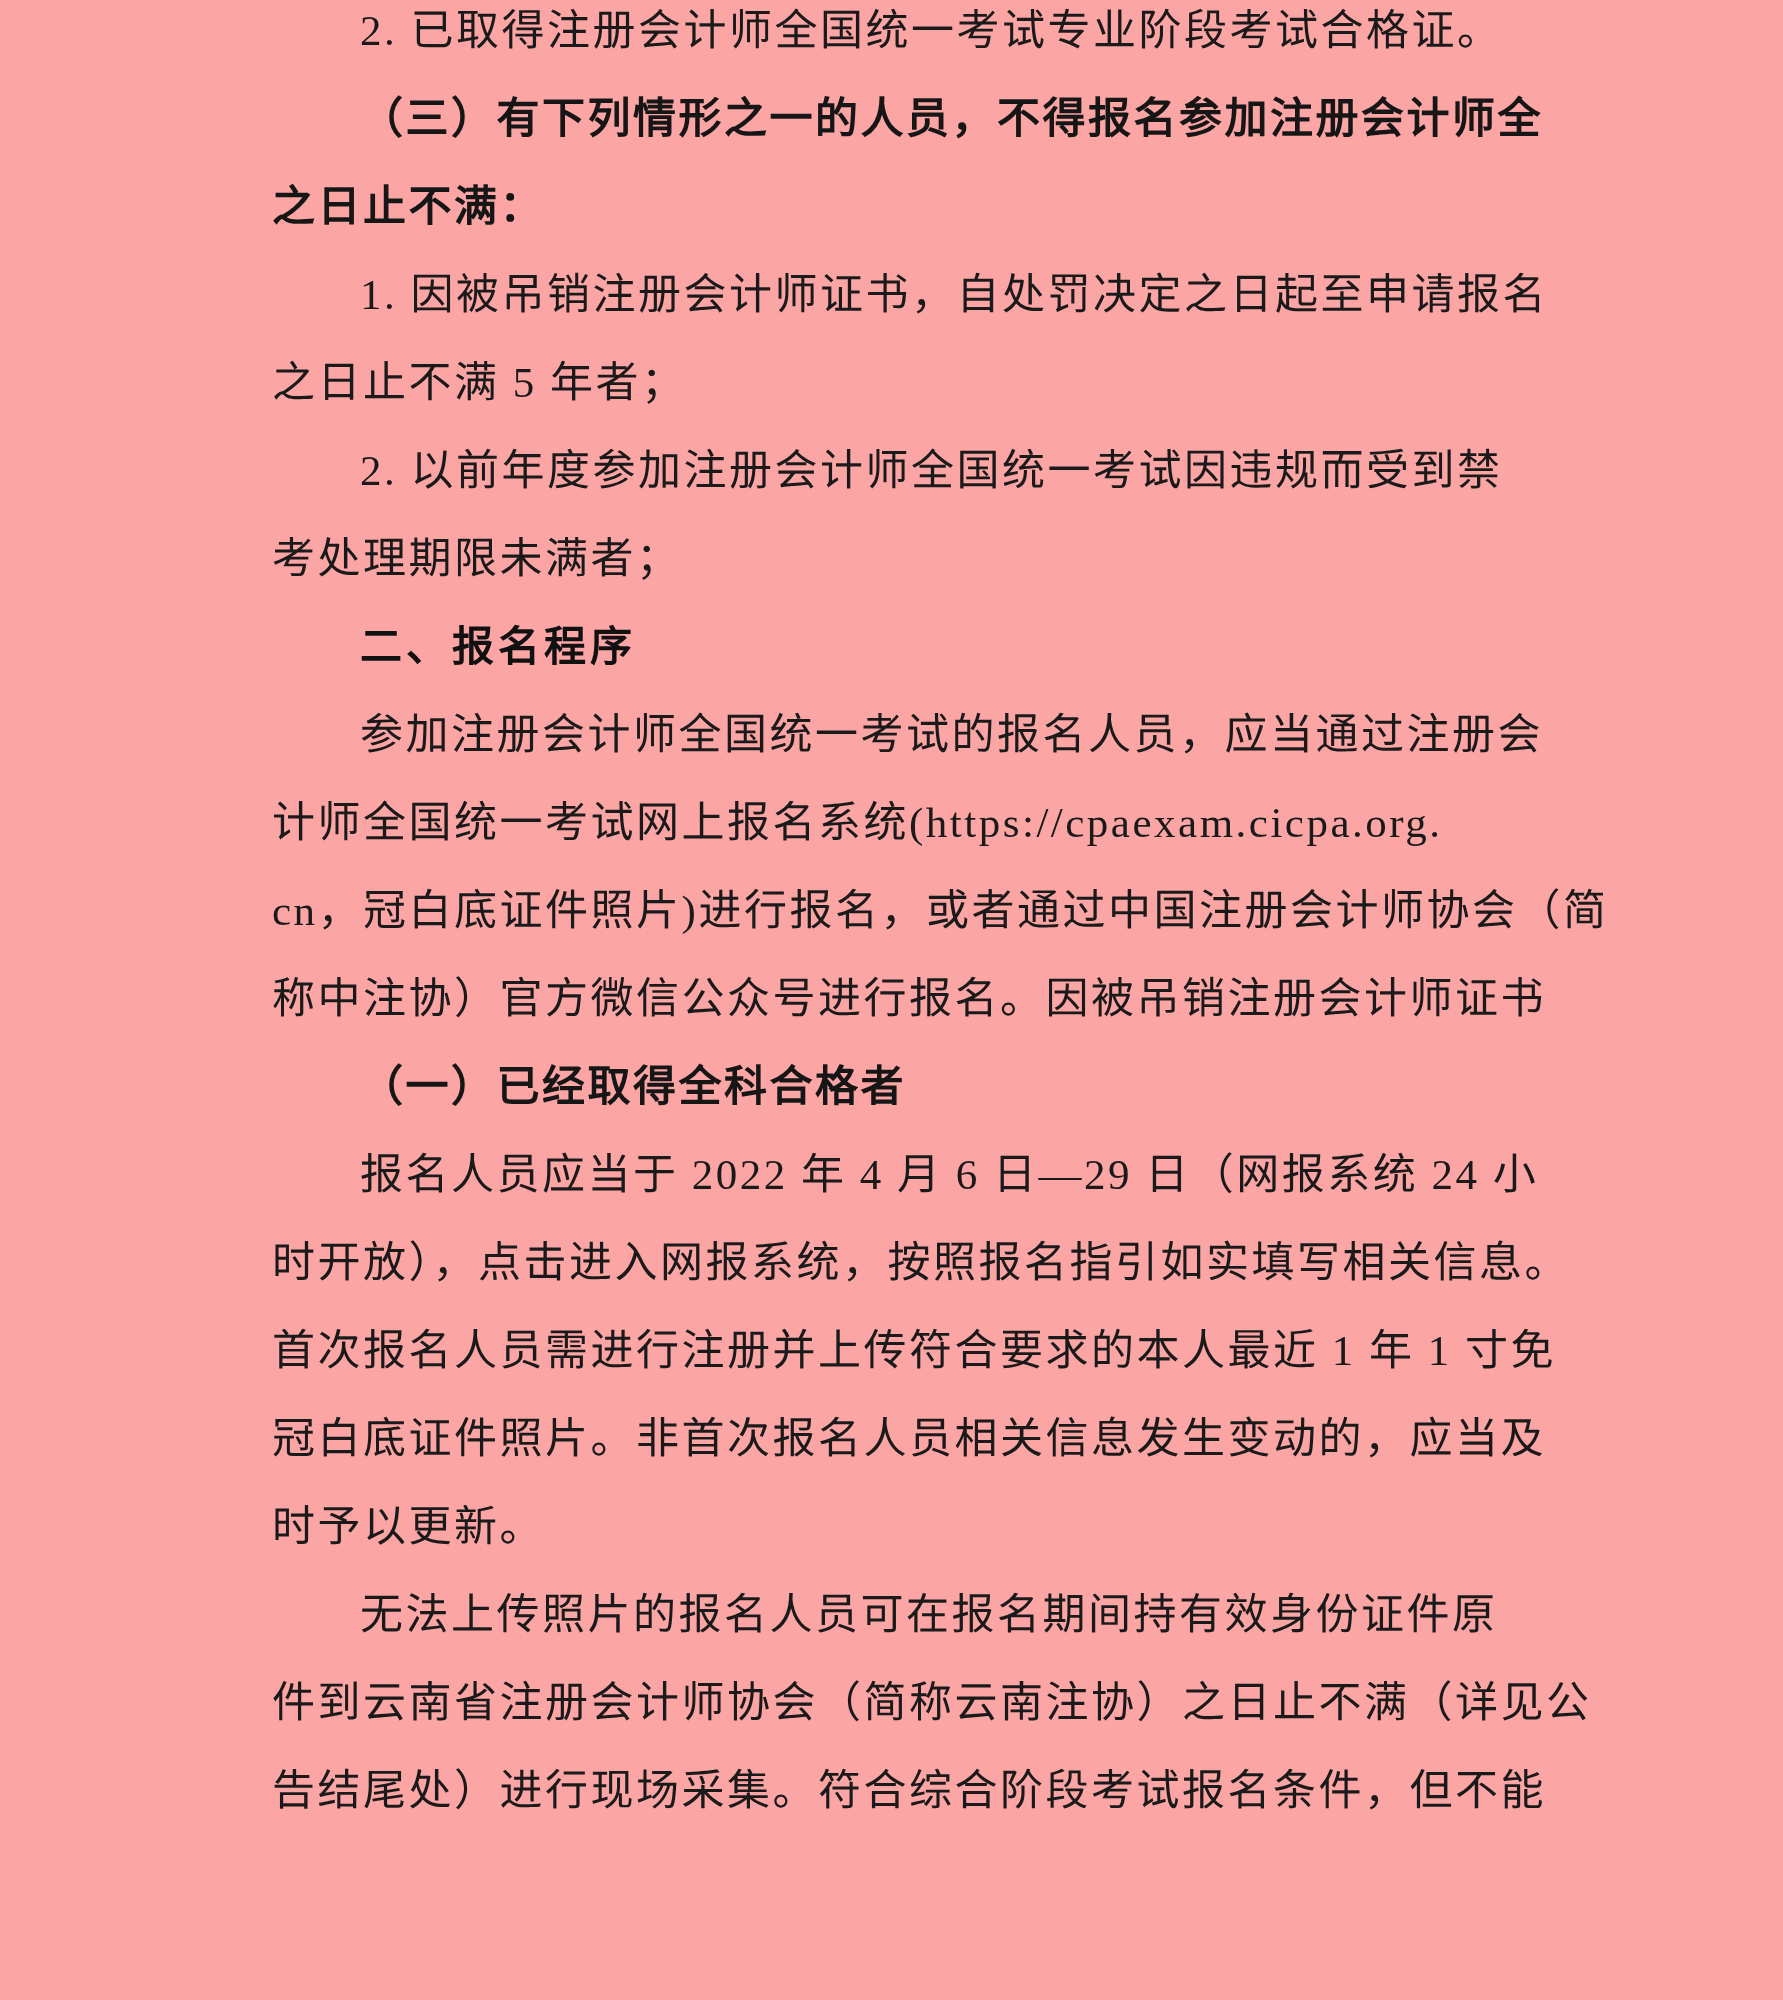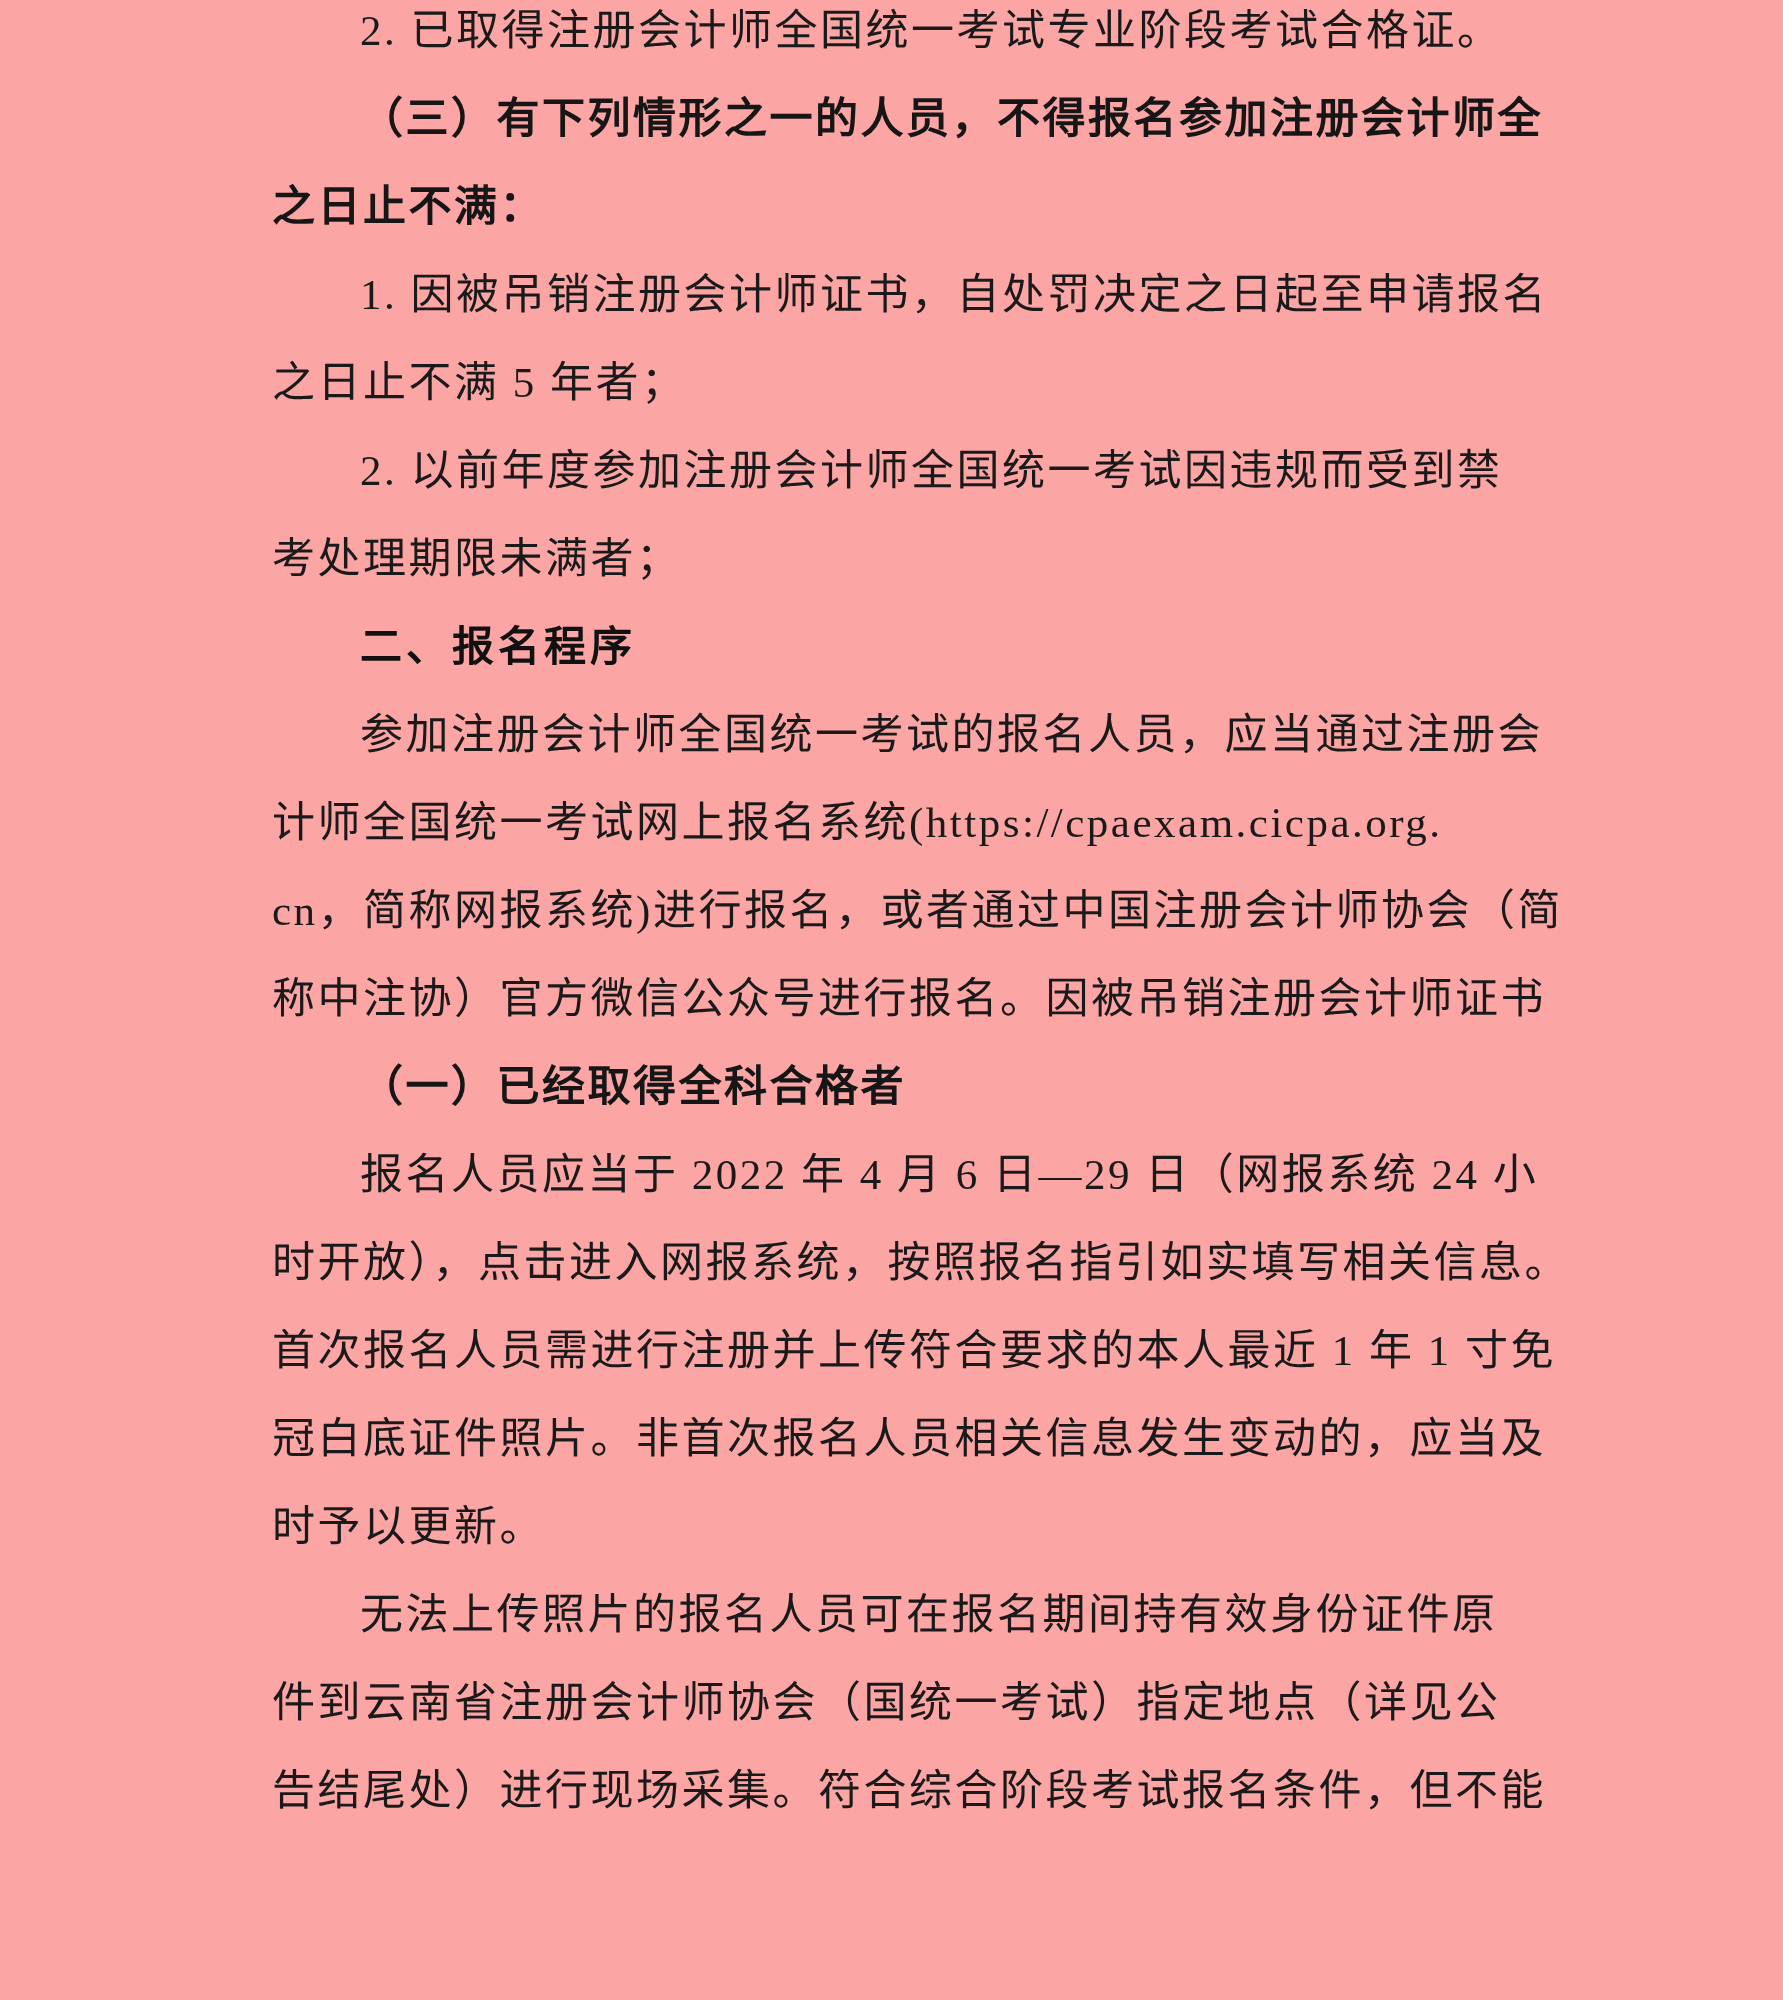--- a/index.html
+++ b/index.html
@@ -56,25 +56,25 @@
       <div class="line body indent">2. 已取得注册会计师全国统一考试专业阶段考试合格证。</div>
       <div class="line h2 indent">（三）有下列情形之一的人员，不得报名参加注册会计师全</div>
       <div class="line h2">之日止不满：</div>
       <div class="line body indent">1. 因被吊销注册会计师证书，自处罚决定之日起至申请报名</div>
       <div class="line body">之日止不满 5 年者；</div>
       <div class="line body indent">2. 以前年度参加注册会计师全国统一考试因违规而受到禁</div>
       <div class="line body">考处理期限未满者；</div>
       <div class="line h1 indent">二、报名程序</div>
       <div class="line body indent">参加注册会计师全国统一考试的报名人员，应当通过注册会</div>
       <div class="line body">计师全国统一考试网上报名系统(https://cpaexam.cicpa.org.</div>
-      <div class="line body">cn，简称网报系统)进行报名，或者通过中国注册会计师协会（简</div>
+      <div class="line body">cn，冠白底证件照片)进行报名，或者通过中国注册会计师协会（简</div>
       <div class="line body">称中注协）官方微信公众号进行报名。因被吊销注册会计师证书</div>
       <div class="line h2 indent">（一）已经取得全科合格者</div>
       <div class="line body indent">报名人员应当于 2022 年 4 月 6 日—29 日（网报系统 24 小</div>
       <div class="line body">时开放），点击进入网报系统，按照报名指引如实填写相关信息。</div>
       <div class="line body">首次报名人员需进行注册并上传符合要求的本人最近 1 年 1 寸免</div>
       <div class="line body">冠白底证件照片。非首次报名人员相关信息发生变动的，应当及</div>
       <div class="line body">时予以更新。</div>
       <div class="line body indent">无法上传照片的报名人员可在报名期间持有效身份证件原</div>
-      <div class="line body">件到云南省注册会计师协会（国统一考试）指定地点（详见公</div>
+      <div class="line body">件到云南省注册会计师协会（简称云南注协）之日止不满（详见公</div>
       <div class="line body">告结尾处）进行现场采集。符合综合阶段考试报名条件，但不能</div>
     </div>
 </div>
 
 </body></html>

